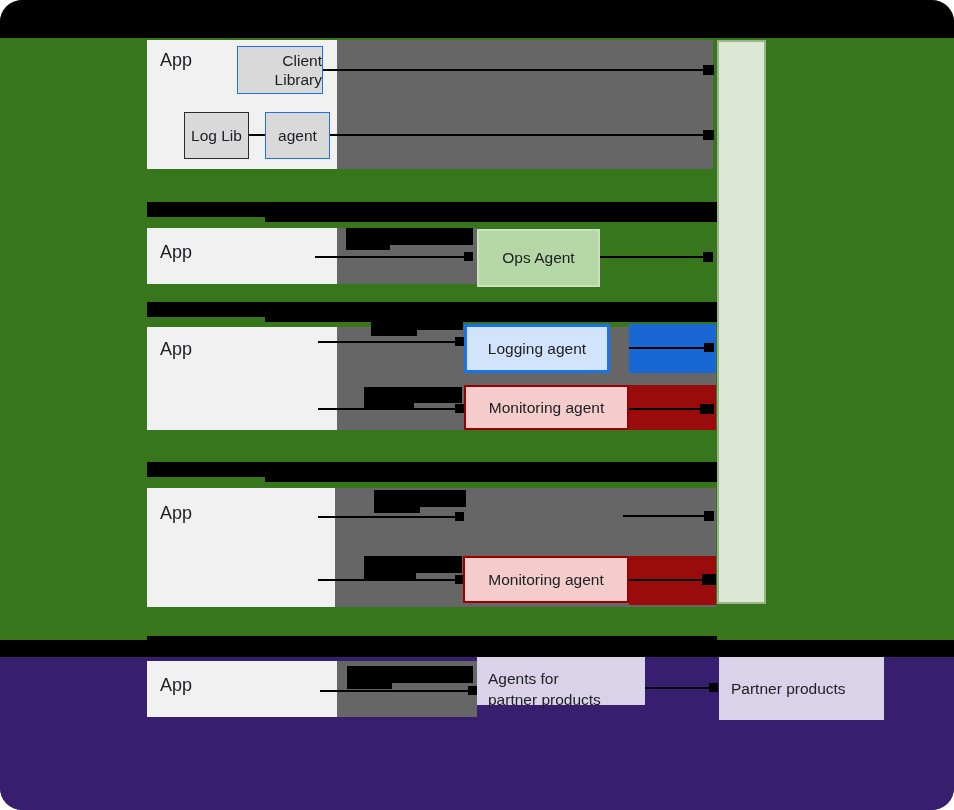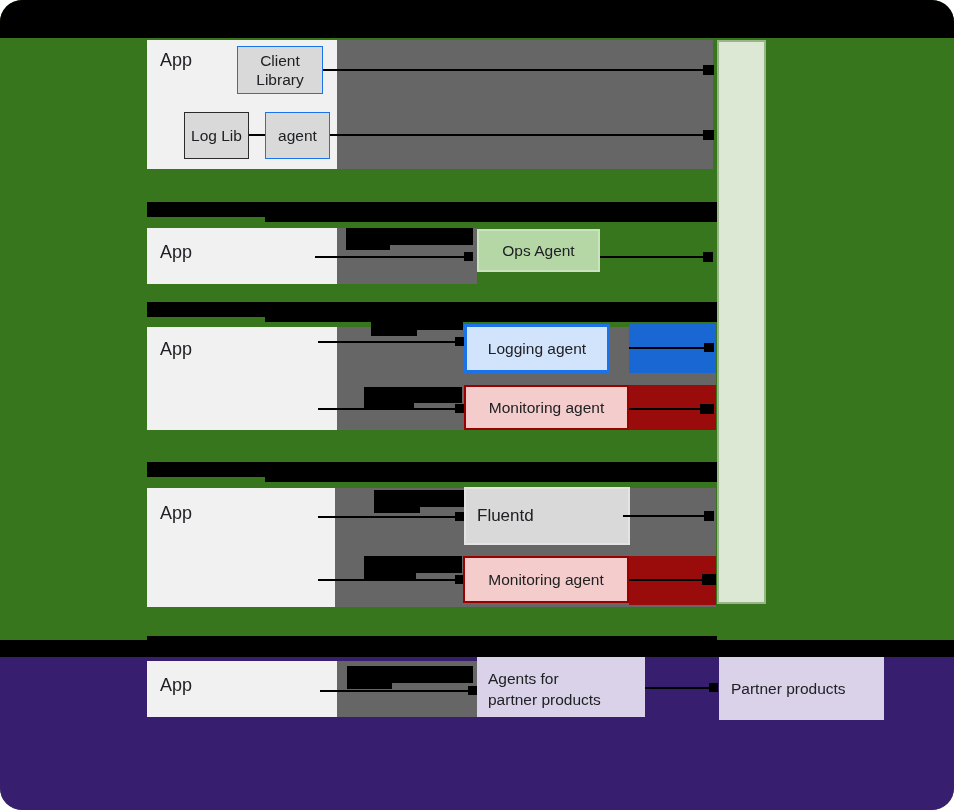--- a/index.html
+++ b/index.html
@@ -14,21 +14,21 @@
   html,body{margin:0;padding:0;}
   body{font-family:"Liberation Sans",sans-serif;background:#fff;}
   #canvas{position:relative;width:954px;height:810px;background:var(--bg-green);overflow:hidden;border-radius:22px;}
   .abs{position:absolute;box-sizing:border-box;}
   .black{background:var(--band-black);}
   .graypanel{background:var(--panel-gray);}
   .appbox{background:var(--app-white);color:var(--text-dark);font-size:18px;}
   .appbox .applbl{position:absolute;left:13px;}
   .node{display:flex;align-items:center;justify-content:center;text-align:center;
         color:var(--text-dark);font-size:15.5px;line-height:1.25;}
-  .graynode{background:var(--box-gray);}
+  .graynode{background:var(--box-gray);text-align:right;}
   .line{background:#000;height:2px;}
   .head{background:#000;}
 </style>
 </head>
 <body>
 
 <div id="canvas">
 
   <div class="abs black" style="left:0;top:0;width:954px;height:38px;"></div>
 
@@ -62,21 +62,21 @@
   <div class="abs black" style="left:265px;top:217px;width:452px;height:5px;"></div>
 
   <div class="abs graypanel" style="left:337px;top:228px;width:140px;height:56px;"></div>
   <div class="abs appbox" style="left:147px;top:228px;width:190px;height:56px;">
     <span class="applbl" style="top:14px;">App</span>
   </div>
   <div class="abs black" style="left:346px;top:228px;width:127px;height:17px;"></div>
   <div class="abs black" style="left:346px;top:245px;width:44px;height:5px;"></div>
   <div class="abs line" style="left:315px;top:256px;width:150px;"></div>
   <div class="abs head" style="left:464px;top:252px;width:9px;height:9px;"></div>
-  <div class="abs node" style="left:477px;top:229px;width:123px;height:43px;background:var(--ops-fill);border:2px solid var(--ops-border);">
+  <div class="abs node" style="left:477px;top:229px;width:123px;height:58px;background:var(--ops-fill);border:2px solid var(--ops-border);">
     <span>Ops Agent</span>
   </div>
   <div class="abs line" style="left:600px;top:256px;width:104px;"></div>
   <div class="abs head" style="left:703px;top:252px;width:10px;height:10px;"></div>
 
   <div class="abs black" style="left:147px;top:302px;width:570px;height:15px;"></div>
   <div class="abs black" style="left:265px;top:317px;width:452px;height:5px;"></div>
 
   <div class="abs graypanel" style="left:337px;top:327px;width:379px;height:103px;"></div>
   <div class="abs appbox" style="left:147px;top:327px;width:190px;height:103px;">
@@ -110,23 +110,20 @@
 
   <div class="abs graypanel" style="left:335px;top:488px;width:381px;height:119px;"></div>
   <div class="abs appbox" style="left:147px;top:488px;width:188px;height:119px;">
     <span class="applbl" style="top:15px;">App</span>
   </div>
 
   <div class="abs black" style="left:374px;top:490px;width:92px;height:17px;"></div>
   <div class="abs black" style="left:374px;top:507px;width:46px;height:6px;"></div>
   <div class="abs line" style="left:318px;top:516px;width:137px;"></div>
   <div class="abs head" style="left:455px;top:512px;width:9px;height:9px;"></div>
-  <div class="abs" style="left:464px;top:487px;width:166px;height:58px;background:var(--box-gray);border:2px solid #E3E3E3;color:var(--text-dark);font-size:17px;">
-    <span style="position:absolute;left:11px;top:17px;">Fluentd</span>
-  </div>
   <div class="abs line" style="left:623px;top:515px;width:81px;"></div>
   <div class="abs head" style="left:704px;top:511px;width:10px;height:10px;"></div>
 
   <div class="abs" style="left:629px;top:556px;width:87px;height:49px;background:var(--red-bar);"></div>
   <div class="abs black" style="left:364px;top:556px;width:98px;height:17px;"></div>
   <div class="abs black" style="left:364px;top:573px;width:52px;height:6px;"></div>
   <div class="abs line" style="left:318px;top:579px;width:137px;"></div>
   <div class="abs head" style="left:455px;top:575px;width:9px;height:9px;"></div>
   <div class="abs node" style="left:463px;top:556px;width:166px;height:47px;background:var(--pink-fill);border:2.5px solid var(--red-border);">
     <span>Monitoring agent</span>
@@ -135,21 +132,21 @@
   <div class="abs head" style="left:702px;top:574px;width:14px;height:11px;"></div>
 
   <div class="abs graypanel" style="left:337px;top:661px;width:140px;height:56px;"></div>
   <div class="abs appbox" style="left:147px;top:661px;width:190px;height:56px;">
     <span class="applbl" style="top:14px;">App</span>
   </div>
   <div class="abs black" style="left:347px;top:666px;width:126px;height:17px;"></div>
   <div class="abs black" style="left:347px;top:683px;width:45px;height:6px;"></div>
   <div class="abs line" style="left:320px;top:690px;width:152px;"></div>
   <div class="abs head" style="left:468px;top:686px;width:9px;height:9px;"></div>
-  <div class="abs" style="left:477px;top:657px;width:168px;height:60px;background:var(--lavender-fill);color:var(--text-dark);font-size:15.5px;line-height:1.35;">
+  <div class="abs" style="left:477px;top:657px;width:168px;height:48px;background:var(--lavender-fill);color:var(--text-dark);font-size:15.5px;line-height:1.35;">
     <div style="position:absolute;left:11px;top:12px;">
       <div>Agents for</div>
       <div>partner products</div>
     </div>
   </div>
   <div class="abs line" style="left:645px;top:687px;width:66px;"></div>
   <div class="abs head" style="left:709px;top:683px;width:9px;height:9px;"></div>
   <div class="abs" style="left:719px;top:657px;width:165px;height:63px;background:var(--lavender-fill);color:var(--text-dark);font-size:15.5px;">
     <span style="position:absolute;left:12px;top:23px;">Partner products</span>
   </div>

